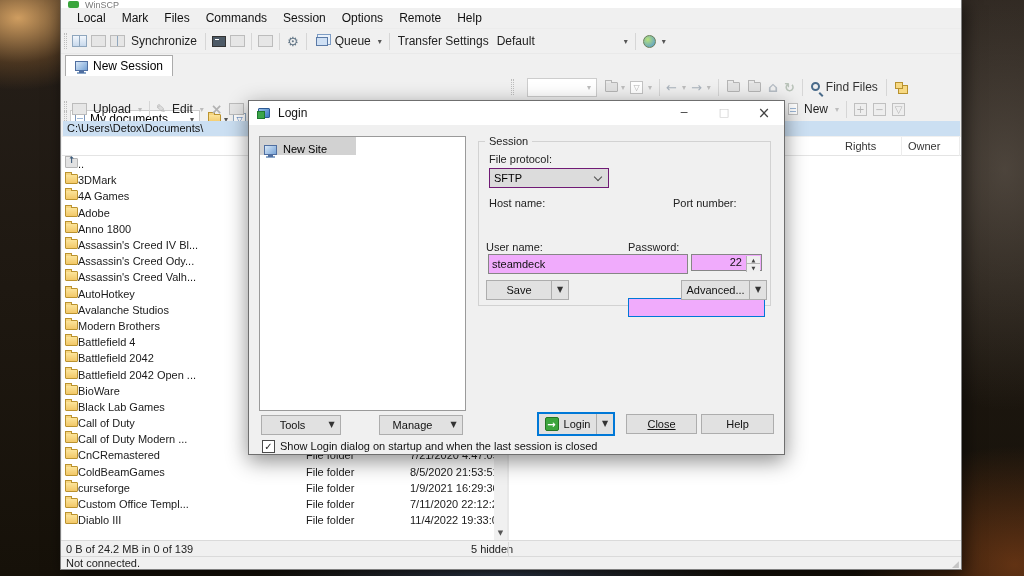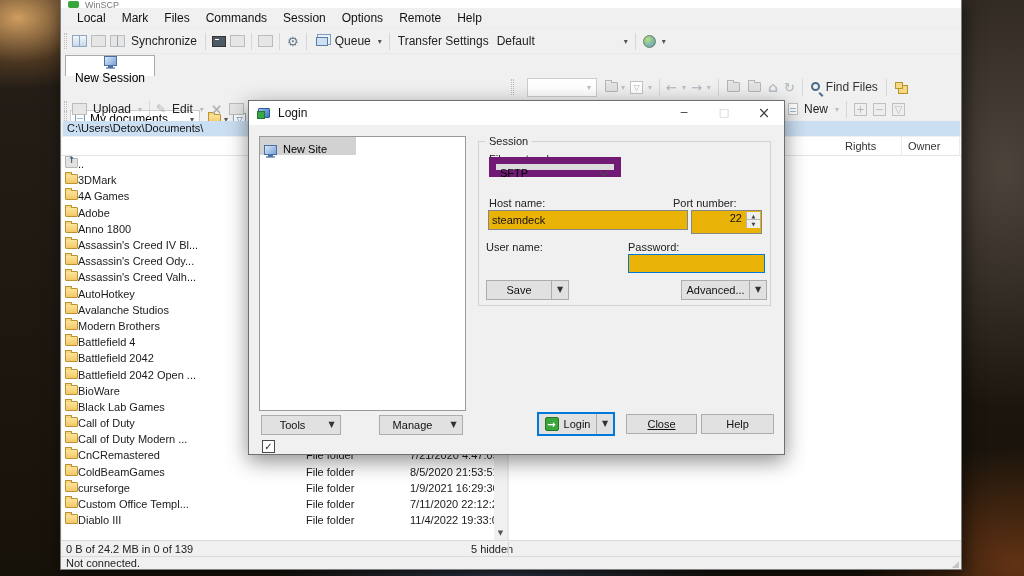--- a/index.html
+++ b/index.html
@@ -67,21 +67,21 @@
   .ic-monitor { width:13px; height:10px; border:1px solid #4f6ea0; background:linear-gradient(135deg,#d8e8f8,#77a3d6); }
   .ic-monitor::after { content:""; position:absolute; left:3px; bottom:-3px; width:5px; height:2px; background:#4f6ea0; box-shadow:-2px 1px 0 0 #8ba7c9, 2px 1px 0 0 #8ba7c9; }
   .ic-dlg { width:12px; height:10px; background:linear-gradient(135deg,#9cc1e8,#3a78c2); border:1px solid #2d5a94; border-radius:1px; }
   .ic-dlg::after { content:""; position:absolute; left:-2px; bottom:-2px; width:6px; height:6px; background:#3ba54a; border:1px solid #1f7a2e; }
   .ic-login { width:14px; height:14px; background:#3da53d; border:1px solid #247524; border-radius:2px; color:#fff; font-weight:bold; font-size:10px; line-height:13px; text-align:center; }
 
   .combo { display:flex; align-items:center; background:#fff; border:1px solid #cdcdcd; height:19px; padding:0 2px; }
 
   
   .tabrow { position:absolute; left:0; top:54px; width:100%; height:22px; }
-  .tab { position:absolute; left:4px; top:1px; height:21px; background:#fff; border:1px solid #ababab; border-bottom:none; display:flex; align-items:center; gap:5px; padding:0 9px; font-size:12px;flex-direction:column; }
+  .tab { position:absolute; left:4px; top:1px; height:21px; background:#fff; border:1px solid #ababab; border-bottom:none; display:flex; align-items:center; gap:5px; padding:0 9px; font-size:12px; }
 
   
   .pathrow { position:absolute; top:120px; left:0; width:100%; height:17px; }
   .pathcell { position:absolute; top:1px; height:15px; background:#cbdff2; font-size:11px; color:#111; padding:1px 4px; overflow:hidden; white-space:nowrap; }
 
   
   .hdrs { position:absolute; top:137px; left:1px; width:899px; height:19px; background:#fff; border-bottom:1px solid #e4e4e4; font-size:11px; color:#333; }
   .hcell { position:absolute; top:0; height:19px; line-height:19px; border-right:1px solid #ececec; padding-left:6px; }
   .hsize { text-align:right; padding-right:6px; }
   .sortmark { position:absolute; left:92px; top:-2px; font-size:9px; color:#888; }
@@ -108,23 +108,23 @@
   .dlg { position:absolute; left:248px; top:100px; width:537px; height:355px; background:#f0f0f0;
          border:1px solid #6f6f6f; box-shadow:0 6px 20px rgba(0,0,0,.45); z-index:10; }
   .dlg-title { position:absolute; left:0; top:0; width:100%; height:24px; background:#fff; display:flex; align-items:center; padding-left:9px; gap:8px; font-size:12px; color:#111; }
   .cap-btn { position:absolute; top:0; width:34px; height:24px; text-align:center; line-height:24px; font-size:11px; color:#444; }
   .cap-max { color:#c9c9c9; }
   .sitelist { position:absolute; left:10px; top:35px; width:207px; height:275px; background:#fff; border:1px solid #9a9a9a; }
   .site-item { height:18px; display:flex; align-items:flex-end; gap:6px; padding-left:4px; background:#d2d2d2; width:96px; font-size:11px; }
   .grp { position:absolute; left:229px; top:40px; width:293px; height:165px; border:1px solid #d2d2d2; }
   .grp-label { position:absolute; left:6px; top:-7px; background:#f0f0f0; padding:0 4px; font-size:11px; color:#222; }
   .lbl { position:absolute; font-size:11px; color:#222; }
-  .fld { position:absolute; background:#eab308; border:1px solid #868686; font-size:11px; color:#111; padding:1px 3px; font-family:"Liberation Sans",sans-serif; }
+  .fld { position:absolute; background:#f0abfc; border:1px solid #868686; font-size:11px; color:#111; padding:1px 3px; font-family:"Liberation Sans",sans-serif;margin-top:44px; }
   input.fld { outline:none; }
-  .selbox { position:absolute; left:240px; top:56px; width:132px; height:20px; background:#dcdcdc; border:7px solid #701a75; font-size:11px; padding:3px 4px; }
+  .selbox { position:absolute; left:240px; top:67px; width:120px; height:20px; background:#dcdcdc; border:1px solid #701a75; font-size:11px; padding:3px 4px; }
   .chev { position:absolute; right:7px; top:5px; width:6px; height:6px; border-left:1.5px solid #4c4c4c; border-bottom:1.5px solid #4c4c4c; transform:rotate(-45deg); }
   .spin { position:absolute; right:1px; top:1px; width:14px; height:15px; }
   .spin div { height:8px; border-left:1px solid #b5b5b5; background:#efefef; text-align:center; font-size:5px; line-height:8px; color:#444; }
   .spin .su { border-bottom:1px solid #b5b5b5; }
   .btn { position:absolute; background:#e1e1e1; border:1px solid #adadad; font-size:11px; color:#111; display:flex; align-items:center; justify-content:center; }
   .splitbtn { justify-content:space-between; padding:0; }
   .splitbtn .bmain { flex:1; text-align:center; }
   .splitbtn .bdd { width:17px; border-left:1px solid #adadad; text-align:center; font-size:8px; color:#333; align-self:stretch; line-height:17px; }
   .loginbtn { border:2px solid #0078d7; }
   .loginbtn .bmain { display:flex; align-items:center; justify-content:center; gap:5px; }
@@ -508,21 +508,21 @@
   <span class="lbl" style="left:240px; top:52px;">File protocol:</span>
   <div class="selbox">
     <span>SFTP</span>
     <span class="chev"></span>
   </div>
 
   <span class="lbl" style="left:240px; top:96px;">Host name:</span>
   <input class="fld" style="left: 239px; top: 109px; width: 200px; height: 20px;" value="steamdeck">
 
   <span class="lbl" style="left:424px; top:96px;">Port number:</span>
-  <div class="fld" style="left:442px; top:109px; width:71px; height:24px; text-align:right; padding-right:19px;">
+  <div class="fld" style="left:442px; top:109px; width:71px; height:17px; text-align:right; padding-right:19px;">
     <span>22</span>
     <span class="spin">
       <div class="su g">▲</div>
       <div class="g">▼</div>
     </span>
   </div>
 
   <span class="lbl" style="left:237px; top:140px;">User name:</span>
 
   <span class="lbl" style="left:379px; top:140px;">Password:</span>
@@ -550,13 +550,14 @@
     <span class="bmain">
       <span class="ic ic-login g">→</span>
       <span>Login</span>
     </span>
     <span class="bdd g" style="line-height:20px;">▼</span>
   </div>
   <div class="btn" style="left:377px; top:313px; width:71px; height:20px;text-decoration:underline;">Close</div>
   <div class="btn" style="left:452px; top:313px; width:73px; height:20px;">Help</div>
 
   <span class="chk g">✓</span>
+  <span class="chklbl">Show Login dialog on startup and when the last session is closed</span>
 </div>
 
 </body></html>

